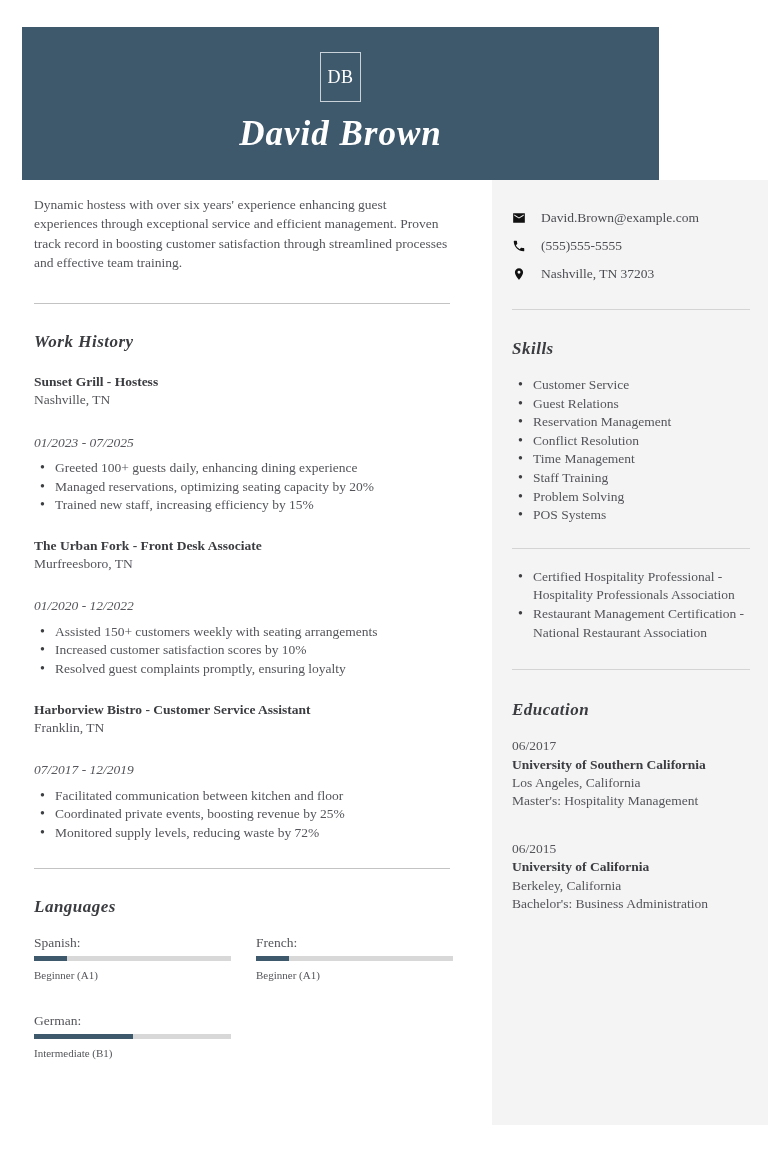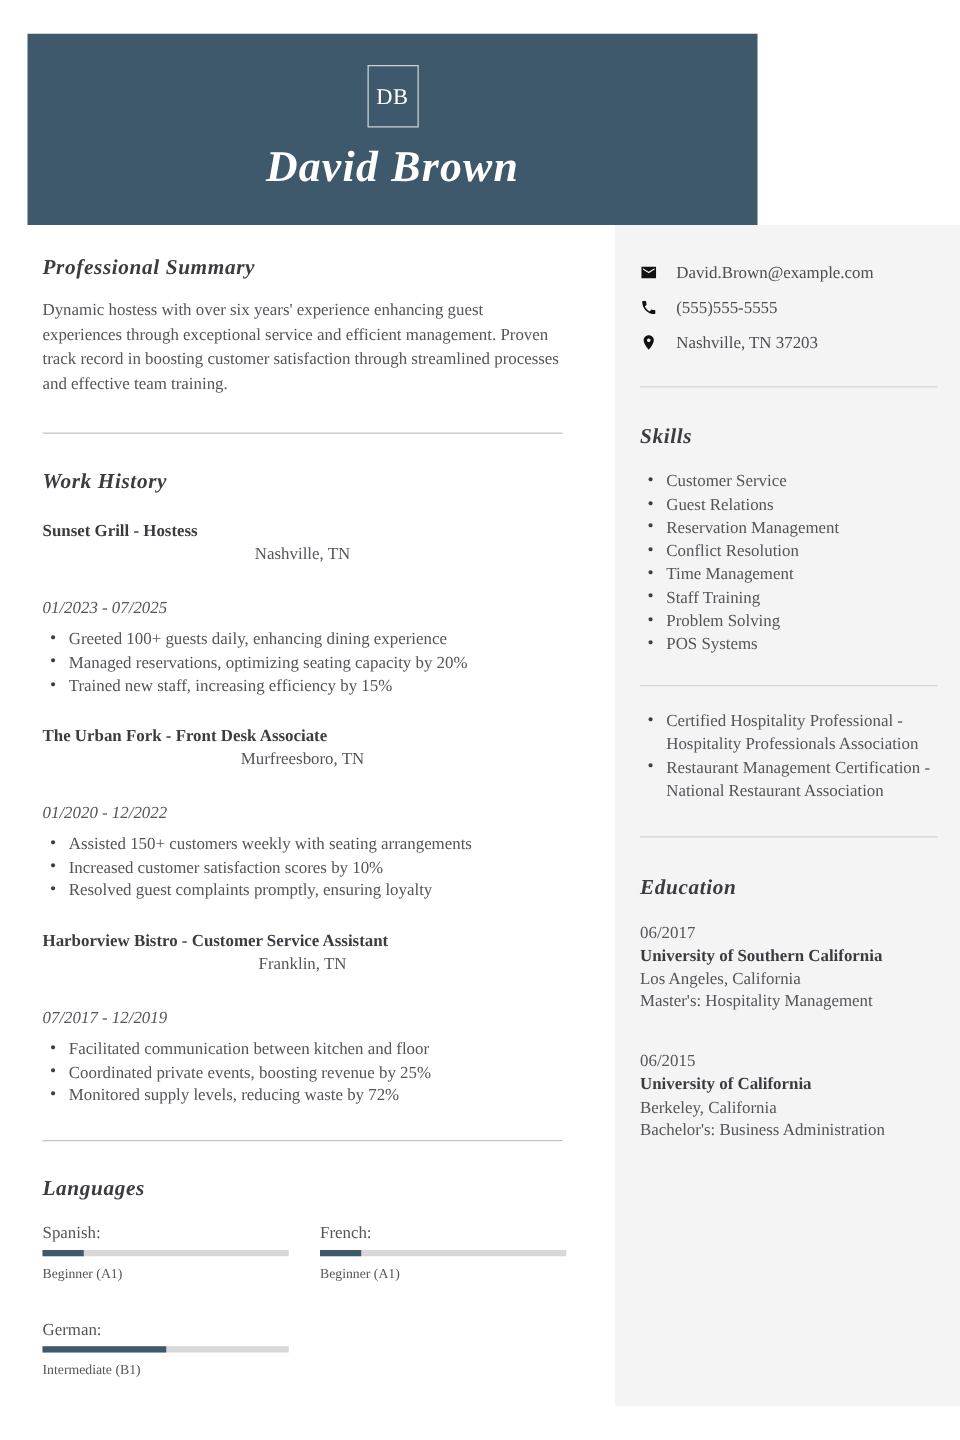--- a/index.html
+++ b/index.html
@@ -16,21 +16,21 @@
   html,body{width:768px;height:1152px;}
   body{
     background:#ffffff;
     font-family:"Liberation Serif","DejaVu Serif",serif;
     color:var(--text);
     position:relative;
     overflow:hidden;
   }
   
   .hero{
-    position:absolute;left:22px;top:27px;width:584px;height:153px;
+    position:absolute;left:22px;top:27px;width:637px;height:153px;
     background:var(--accent);
   }
   .monogram{
     width:41px;height:50px;margin:25px auto 0;
     border:1px solid #c9d2d9;
     display:flex;align-items:center;justify-content:center;
     color:#ffffff;font-size:18px;letter-spacing:0.5px;
   }
   .hero-name{
     text-align:center;margin-top:12px;
@@ -64,21 +64,21 @@
     color:#3d3e42;font-size:14px;
   }
   
   .main{font-size:13.5px;line-height:19.4px;}
   .summary-heading{margin-top:24px;}
   .summary-text{margin-top:15px;width:416px;}
   .rule-1{margin-top:30px;}
   .work-heading{margin-top:28px;}
   .job{margin-top:21px;}
   .job-title{font-weight:bold;color:var(--dark);font-size:13.5px;line-height:19px;}
-  .job-loc{font-size:13.5px;line-height:18.5px;text-align:center;}
+  .job-loc{font-size:13.5px;line-height:18.5px;}
   .job-dates{font-style:italic;font-size:13.5px;line-height:18.5px;margin-top:24px;}
   .job .bullets{margin-top:7px;}
   .rule-2{margin-top:26px;}
   .lang-heading{margin-top:28px;}
   .lang-grid{
     margin-top:16px;
     display:grid;grid-template-columns:197px 197px;
     column-gap:21px;row-gap:12px;gap:25px;
   }
   .lang-name{font-size:13.5px;margin-bottom:4px;}
@@ -107,21 +107,20 @@
 
 <header class="hero">
   <div class="monogram">
     <span>DB</span>
   </div>
   <div class="hero-name">David Brown</div>
 </header>
 
 <section class="main">
 
-  <h2 class="sec-heading summary-heading">Professional Summary</h2>
   <p class="summary-text">Dynamic hostess with over six years' experience enhancing guest experiences through exceptional service and efficient management. Proven track record in boosting customer satisfaction through streamlined processes and effective team training.</p>
 
   <div class="rule rule-1"></div>
 
   <h2 class="sec-heading work-heading">Work History</h2>
 
   <div class="job">
     <div class="job-title">Sunset Grill - Hostess</div>
     <div class="job-loc">Nashville, TN</div>
     <div class="job-dates">01/2023 - 07/2025</div>

